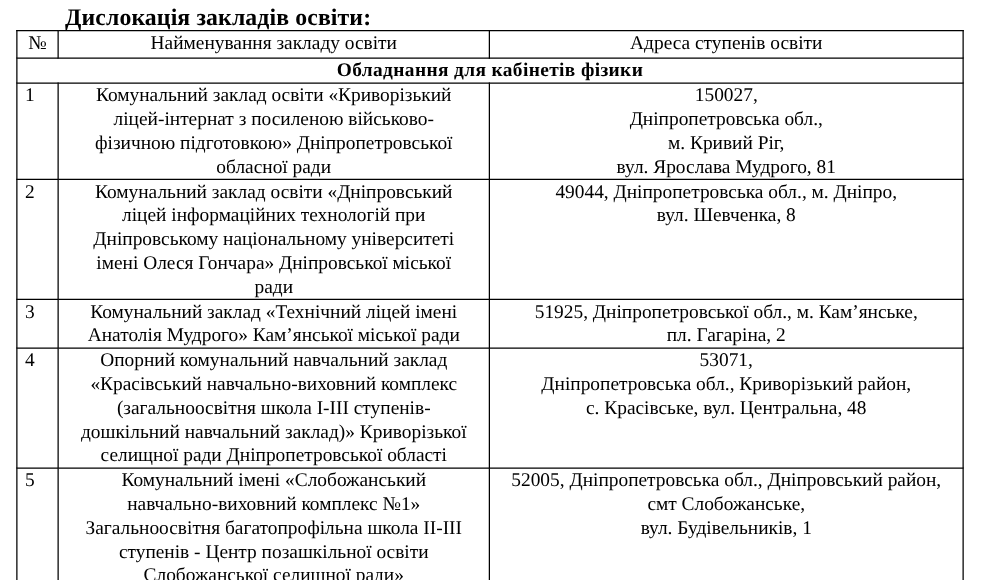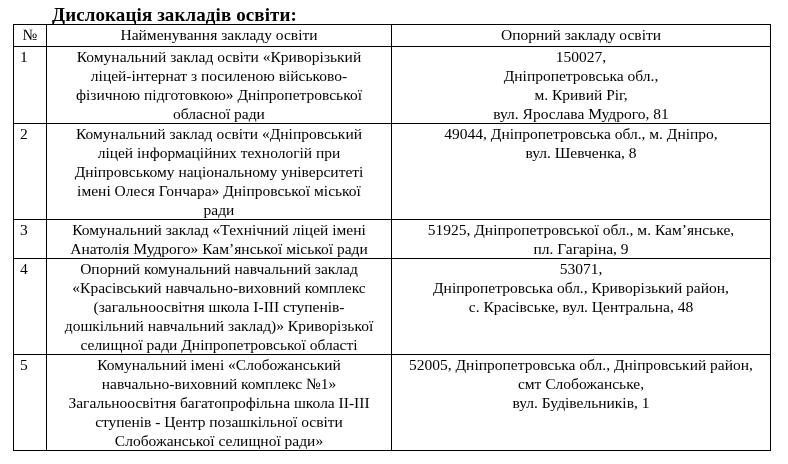--- a/index.html
+++ b/index.html
@@ -76,21 +76,24 @@
 <table class="grid">
   <colgroup>
     <col class="c-num">
     <col class="c-name">
     <col class="c-addr">
   </colgroup>
   <tbody>
       <tr class="head">
     <th>№</th>
     <th>Найменування закладу освіти</th>
-    <th>Опорний закладу освіти</th>
+    <th>Адреса ступенів освіти</th>
+  </tr>
+  <tr class="section">
+    <td colspan="3">Обладнання для кабінетів фізики</td>
   </tr>
 
   <tr class="r1">
     <td class="num">1</td>
     <td class="name">
       <span class="line">Комунальний заклад освіти «Криворізький</span>
       <span class="line">ліцей-інтернат з посиленою військово-</span>
       <span class="line">фізичною підготовкою» Дніпропетровської</span>
       <span class="line">обласної ради</span>
     </td>
@@ -118,21 +121,21 @@
   </tr>
 
   <tr class="r3">
     <td class="num">3</td>
     <td class="name">
       <span class="line">Комунальний заклад «Технічний ліцей імені</span>
       <span class="line">Анатолія Мудрого» Кам’янської міської ради</span>
     </td>
     <td class="addr">
       <span class="line">51925, Дніпропетровської обл., м. Кам’янське,</span>
-      <span class="line">пл. Гагаріна, 9</span>
+      <span class="line">пл. Гагаріна, 2</span>
     </td>
   </tr>
 
   <tr class="r4">
     <td class="num">4</td>
     <td class="name">
       <span class="line">Опорний комунальний навчальний заклад</span>
       <span class="line">«Красівський навчально-виховний комплекс</span>
       <span class="line">(загальноосвітня школа І-ІІІ ступенів-</span>
       <span class="line">дошкільний навчальний заклад)» Криворізької</span>

